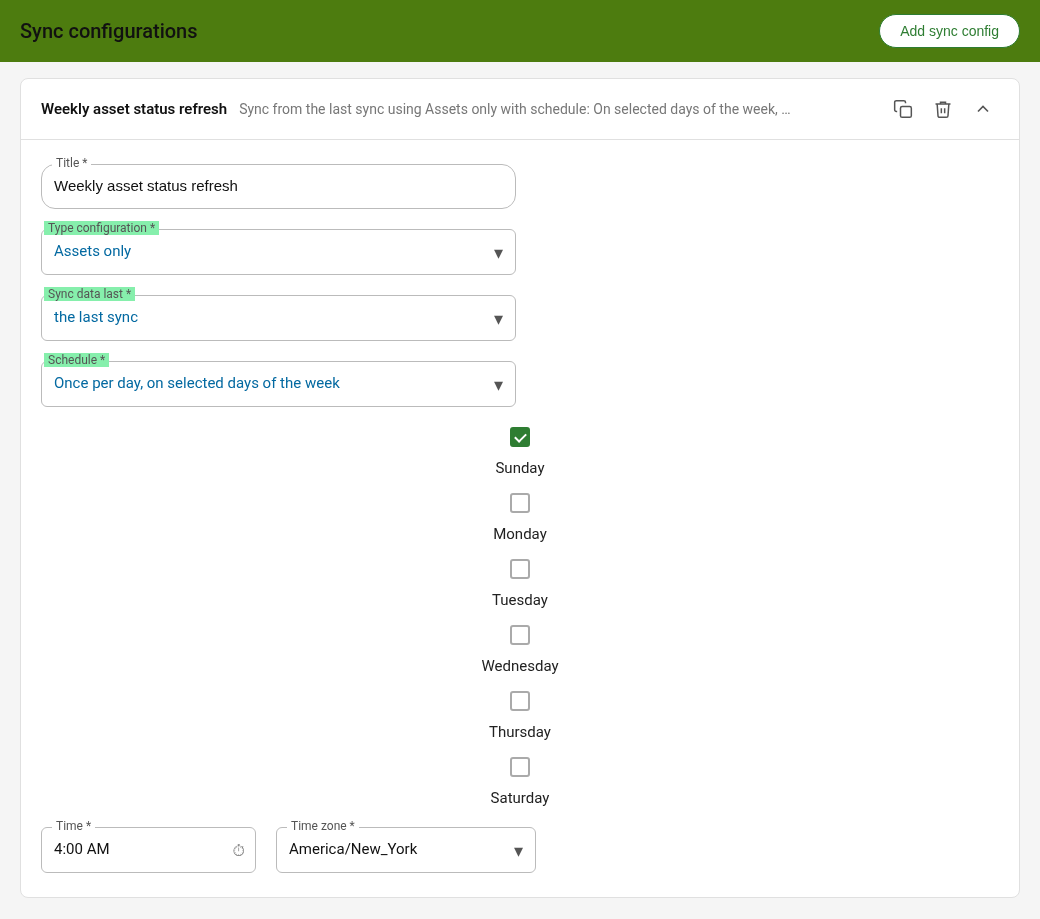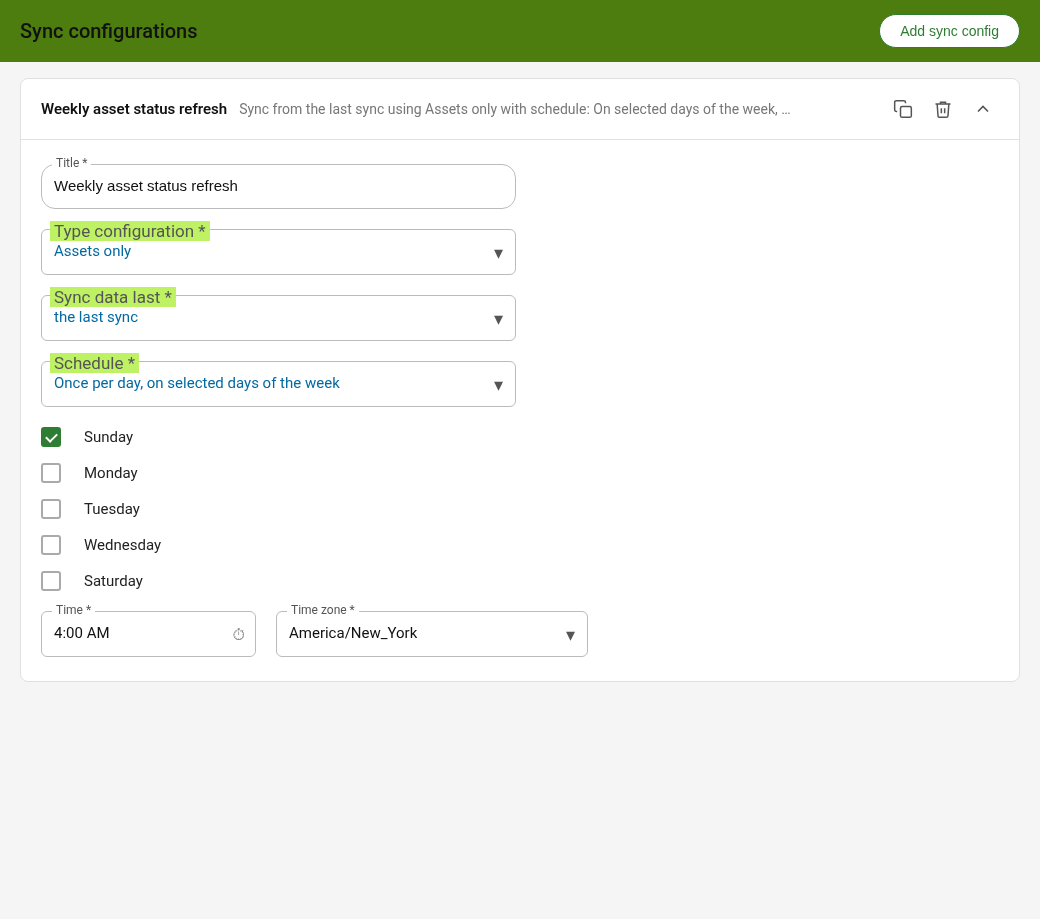--- a/index.html
+++ b/index.html
@@ -131,24 +131,24 @@
       border: 1px solid #bbb;
       border-radius: 6px;
       padding: 8px 40px 10px 12px;
       width: 475px;
       cursor: pointer;
     }
 
     .select-label {
       position: absolute;
       top: -9px;
-      left: 8px;
-      background: #bef264;
+      left: 2px;
+      background: #86efac;
       padding: 0 4px;
-      font-size: 17px;
+      font-size: 12px;
       color: #555;
     }
 
     .select-value {
       font-size: 15px;
       color: #0369a1;
       padding: 4px 0;
     }
 
     .select-arrow {
@@ -161,21 +161,22 @@
     }
 
     .days-section {
       margin: 20px 0 20px 0;
     }
 
     .day-row {
       display: flex;
       align-items: center;
       margin-bottom: 16px;
-      gap: 23px;
+      gap: 12px;
+      flex-direction: column;
     }
 
     .checkbox-custom {
       width: 20px;
       height: 20px;
       border: 2px solid #aaa;
       border-radius: 3px;
       display: flex;
       align-items: center;
       justify-content: center;
@@ -242,21 +243,21 @@
       transform: translateY(-50%);
       color: #777;
       font-size: 16px;
     }
 
     .timezone-wrapper {
       position: relative;
       border: 1px solid #bbb;
       border-radius: 6px;
       padding: 8px 40px 10px 12px;
-      width: 312px;
+      width: 260px;
       cursor: pointer;
     }
 
     .timezone-label {
       position: absolute;
       top: -9px;
       left: 10px;
       background: #fff;
       padding: 0 4px;
       font-size: 12px;
@@ -360,20 +361,24 @@
           <div class="day-row">
             <div class="checkbox-custom"></div>
             <span class="day-label">Tuesday</span>
           </div>
           <div class="day-row">
             <div class="checkbox-custom"></div>
             <span class="day-label">Wednesday</span>
           </div>
           <div class="day-row">
             <div class="checkbox-custom"></div>
+            <span class="day-label">Thursday</span>
+          </div>
+          <div class="day-row">
+            <div class="checkbox-custom"></div>
             <span class="day-label">Saturday</span>
           </div>
         </div>
 
       <div class="time-zone-row">
         <div class="time-wrapper">
           <span class="time-label">Time *</span>
           <div class="time-value">4:00 AM</div>
           <span class="time-icon">⏱</span>
         </div>

